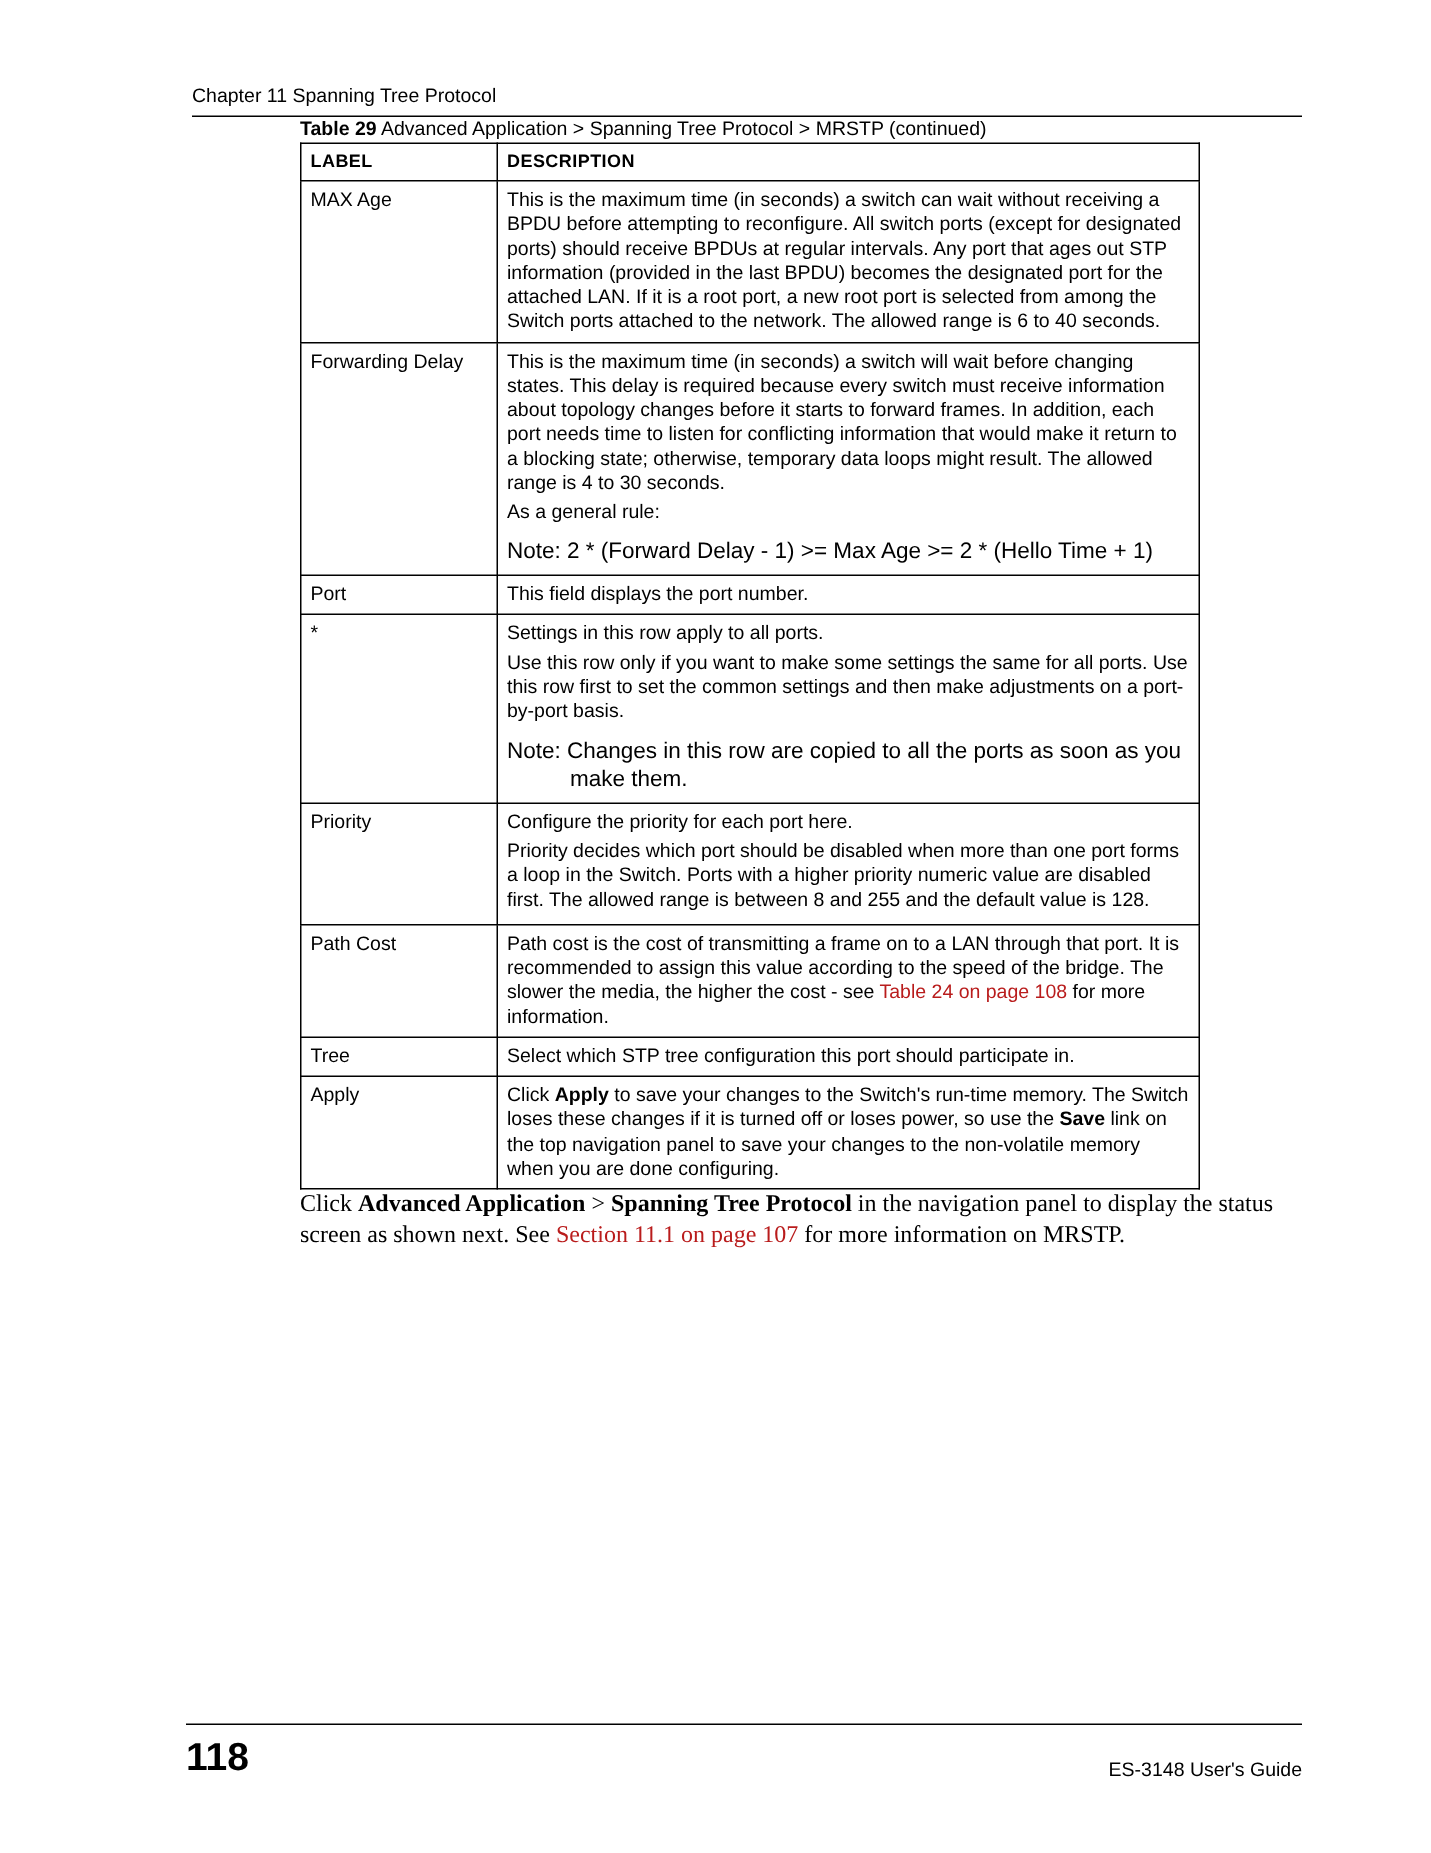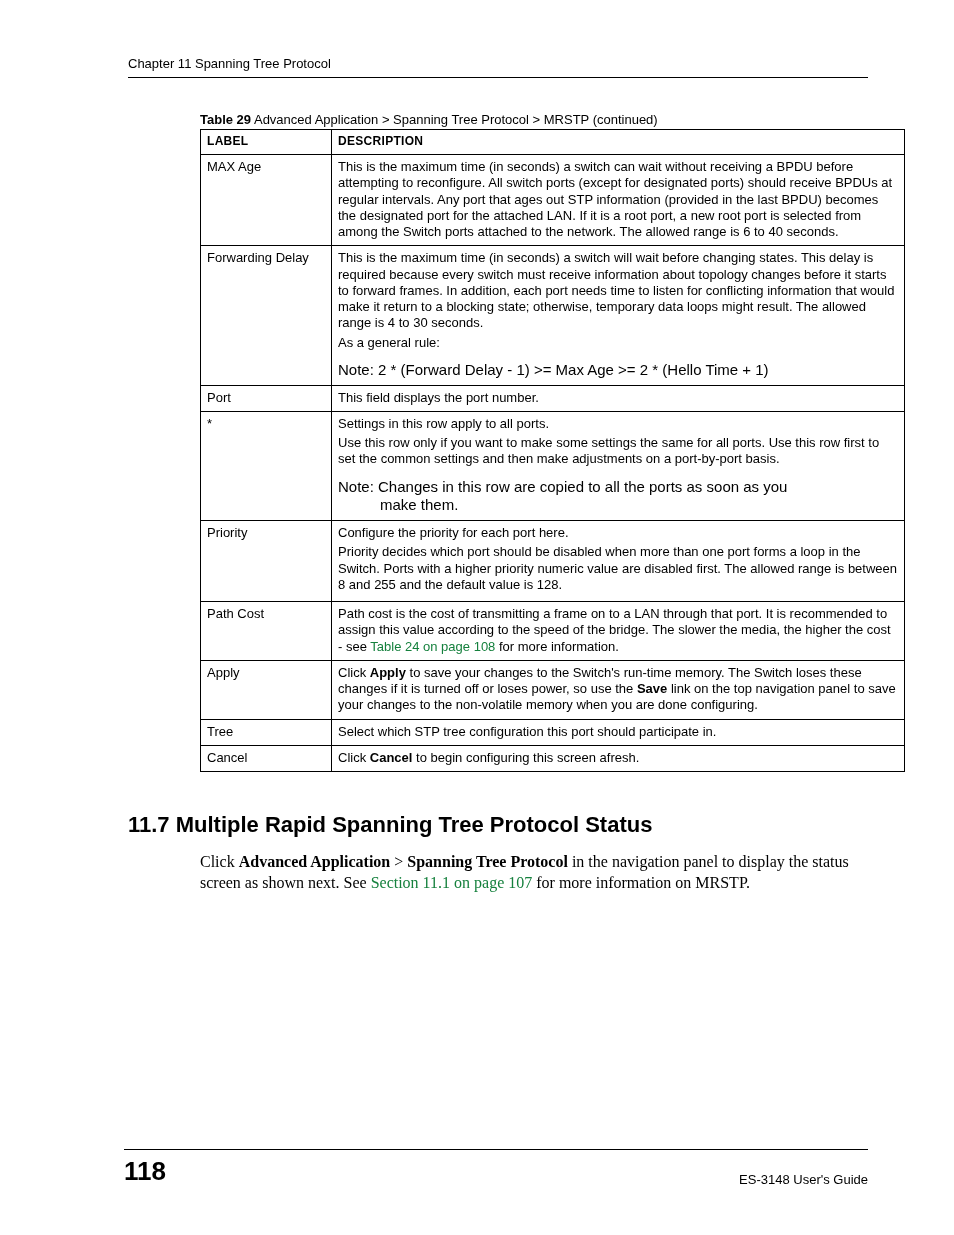--- a/index.html
+++ b/index.html
@@ -15,32 +15,31 @@
   }
   .page {
     padding: 56px 86px 0 128px;
     box-sizing: border-box;
   }
   .running-head {
     font-size: 13px;
     color: #000;
     border-bottom: 1px solid #000;
     padding-bottom: 6px;
-    margin-bottom: 34px;
   }
   .table-caption {
     font-size: 13px;
     margin: 0 0 2px 72px;
   }
   .table-caption .bold {
     font-weight: bold;
   }
   table.doc-table {
     border-collapse: collapse;
-    width: 705px;
+    width: 600px;
     margin-left: 72px;
     font-size: 13px;
     line-height: 1.25;
   }
   table.doc-table th, table.doc-table td {
     border: 1px solid #000;
     vertical-align: top;
     padding: 4px 6px 5px 6px;
     text-align: left;
   }
@@ -55,21 +54,21 @@
   }
   .note-line {
     font-size: 15px;
     margin-top: 10px;
   }
   .note-indent {
     padding-left: 42px;
     display: block;
   }
   a.xref {
-    color: #15803d;
+    color: #b91c1c;
     text-decoration: none;
   }
   h2.section-heading {
     font-size: 22px;
     font-weight: bold;
     margin: 40px 0 14px 0;
   }
   .body-para {
     font-family: "Times New Roman", Times, serif;
     font-size: 16px;
@@ -161,39 +160,32 @@
           </div>
         </td>
       </tr>
       <tr>
         <td>Path Cost</td>
         <td>
           <span>Path cost is the cost of transmitting a frame on to a LAN through that port. It is recommended to assign this value according to the speed of the bridge. The slower the media, the higher the cost - see </span><a class="xref">Table 24 on page 108</a><span> for more information.</span>
         </td>
       </tr>
       <tr>
+        <td>Tree</td>
+        <td>Select which STP tree configuration this port should participate in.</td>
+      </tr>
+      <tr>
         <td>Apply</td>
         <td>
           <span>Click </span><b>Apply</b><span> to save your changes to the Switch's run-time memory. The Switch loses these changes if it is turned off or loses power, so use the </span><b>Save</b><span> link on the top navigation panel to save your changes to the non-volatile memory when you are done configuring.</span>
         </td>
       </tr>
-      <tr>
-        <td>Tree</td>
-        <td>Select which STP tree configuration this port should participate in.</td>
-      </tr>
-      <tr>
-        <td>Cancel</td>
-        <td>
-          <span>Click </span><b>Cancel</b><span> to begin configuring this screen afresh.</span>
-        </td>
-      </tr>
     </tbody>
   </table>
 
-  <h2 class="section-heading">11.7  Multiple Rapid Spanning Tree Protocol Status</h2>
 
   <div class="body-para">
     <span>Click </span><span class="bold">Advanced Application</span><span> &gt; </span><span class="bold">Spanning Tree Protocol</span><span> in the navigation panel to display the status screen as shown next. See </span><a class="xref">Section 11.1 on page 107</a><span> for more information on MRSTP.</span>
   </div>
 
 </div>
 
 <div class="footer">
   <div class="page-num">118</div>
   <div class="guide-label">ES-3148 User's Guide</div>

